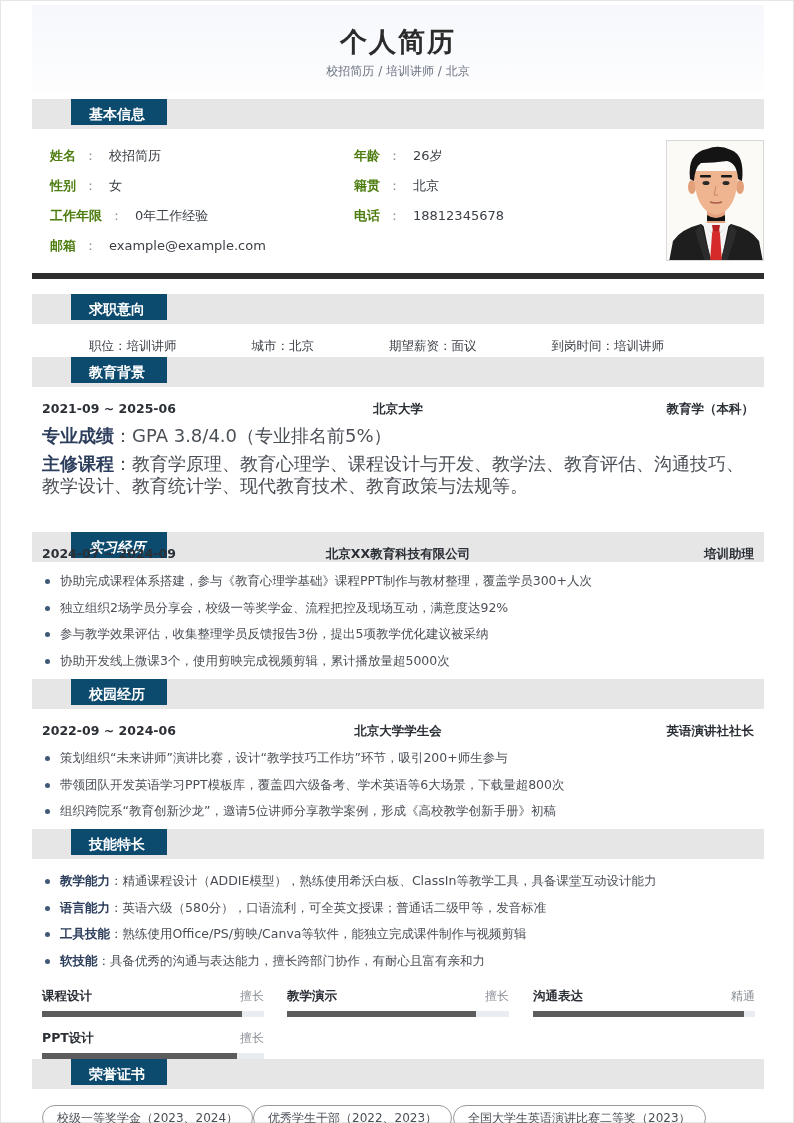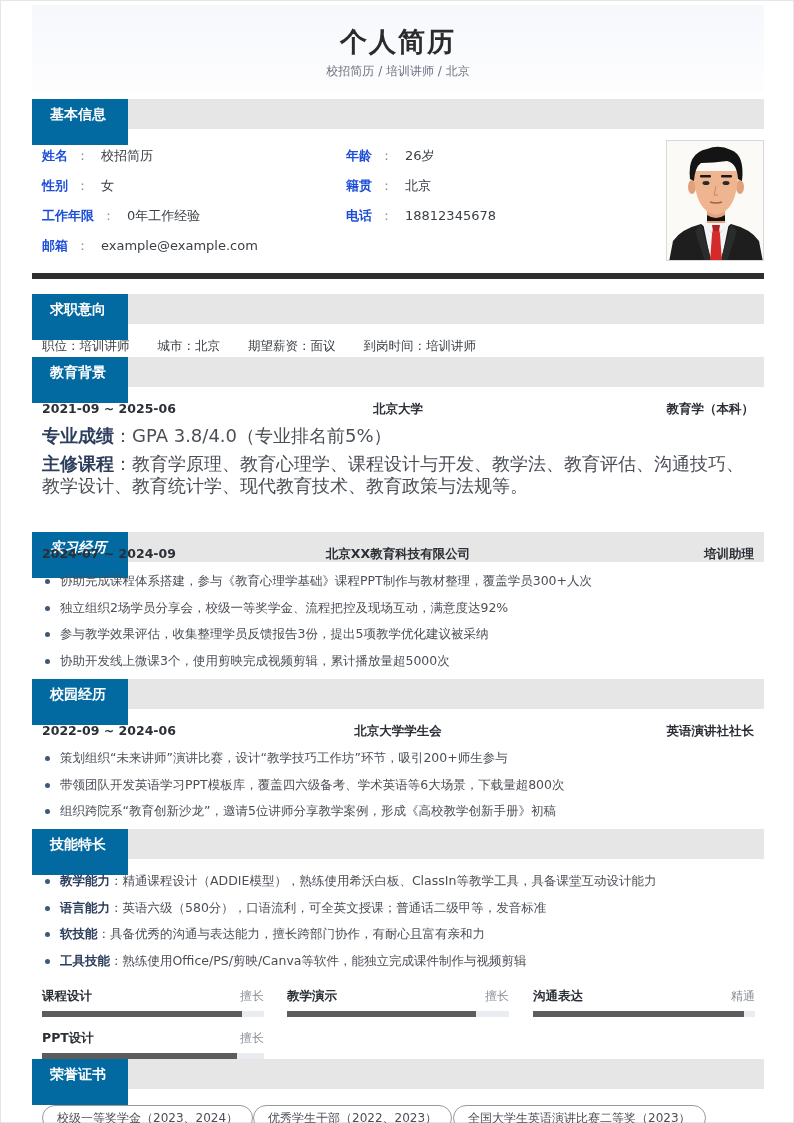--- a/index.html
+++ b/index.html
@@ -4,32 +4,32 @@
   <style>
     * { box-sizing: border-box; margin: 0; padding: 0; }
     html, body { width: 794px; height: 1123px; overflow: hidden; background: #ffffff; }
     body { font-family: "DejaVu Sans", "Liberation Sans", sans-serif; color: #3a3f45; position: relative; }
     .page { position: absolute; left: 0; top: 0; width: 794px; height: 1123px; border: 1px solid #e6e6e6; background: #fff; }
     .header { position: absolute; left: 31px; top: 4px; width: 732px; height: 86px; background: linear-gradient(#f6f8fc, #fdfdfe); text-align: center; }
     .header .title { font-size: 27px; font-weight: bold; color: #2b2b2b; padding-top: 20px; letter-spacing: 2px; line-height: 34px; }
     .header .subtitle { font-size: 12px; color: #6b7280; margin-top: 4px; }
 
     .sec { position: absolute; left: 31px; width: 732px; height: 30px; background: #e6e6e6; }
-    .sec .tag { display: inline-block; height: 46px; width: 96px; background: #0369a1; color: #fff; font-size: 14px; font-weight: bold; line-height: 30px; padding-left: 18px; }
+    .sec .tag { display: inline-block; height: 26px; width: 96px; background: #0c4a6e; color: #fff; font-size: 14px; font-weight: bold; line-height: 30px; padding-left: 18px; margin-left: 39px; }
 
     .info { position: absolute; font-size: 13px; line-height: 16px; }
-    .info .k { color: #1d4ed8; font-weight: bold; }
+    .info .k { color: #4d7c0f; font-weight: bold; margin-left: 8px; }
     .info .c { color: #8a8f96; margin: 0 12px 0 8px; }
     .info .v { color: #3a3f45; }
 
     .photo { position: absolute; left: 665px; top: 139px; width: 98px; height: 121px; border: 1px solid #d9d9d9; background: #fbfaf7; overflow: hidden; }
     .thickbar { position: absolute; left: 31px; top: 272px; width: 732px; height: 6px; background: #2e2e2e; }
 
     .intent { position: absolute; left: 41px; top: 337px; font-size: 12.5px; color: #3a3f45; }
-    .intent span { margin-right: 28px; }
+    .intent span { margin-right: 28px; margin-left: 47px; }
 
     .row3 { position: absolute; left: 41px; width: 712px; height: 18px; font-size: 12.5px; font-weight: bold; color: #2b2f36; }
     .row3 .l { position: absolute; left: 0; top: 0; }
     .row3 .m { position: absolute; left: 0; width: 712px; top: 0; text-align: center; }
     .row3 .r { position: absolute; right: 0; top: 0; }
 
     .para { position: absolute; left: 41px; width: 712px; font-size: 18px; line-height: 22px; color: #4a4f56; }
     .para b { color: #2c3e5c; }
 
     .bullets { position: absolute; left: 41px; width: 712px; list-style: none; font-size: 12.5px; color: #4a4f56; }
@@ -169,22 +169,22 @@
     <li>带领团队开发英语学习PPT模板库，覆盖四六级备考、学术英语等6大场景，下载量超800次</li>
     <li>组织跨院系“教育创新沙龙”，邀请5位讲师分享教学案例，形成《高校教学创新手册》初稿</li>
   </ul>
 
   <div class="sec" style="top:828px;">
     <span class="tag">技能特长</span>
   </div>
   <ul class="bullets" style="top:871px;">
     <li><b>教学能力</b><span>：精通课程设计（ADDIE模型），熟练使用希沃白板、ClassIn等教学工具，具备课堂互动设计能力</span></li>
     <li><b>语言能力</b><span>：英语六级（580分），口语流利，可全英文授课；普通话二级甲等，发音标准</span></li>
+    <li><b>工具技能</b><span>：熟练使用Office/PS/剪映/Canva等软件，能独立完成课件制作与视频剪辑</span></li>
     <li><b>软技能</b><span>：具备优秀的沟通与表达能力，擅长跨部门协作，有耐心且富有亲和力</span></li>
-    <li><b>工具技能</b><span>：熟练使用Office/PS/剪映/Canva等软件，能独立完成课件制作与视频剪辑</span></li>
   </ul>
 
   <div class="skill" style="left:41px; top:987px;">
     <span class="n">课程设计</span>
     <span class="lv">擅长</span>
     <div class="track">
         <div class="fill" style="width:90%;"></div>
       </div>
   </div>
   <div class="skill" style="left:286px; top:987px;">

